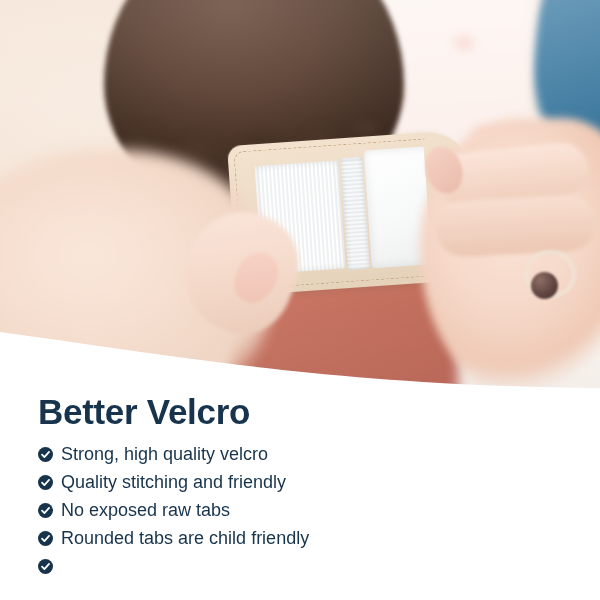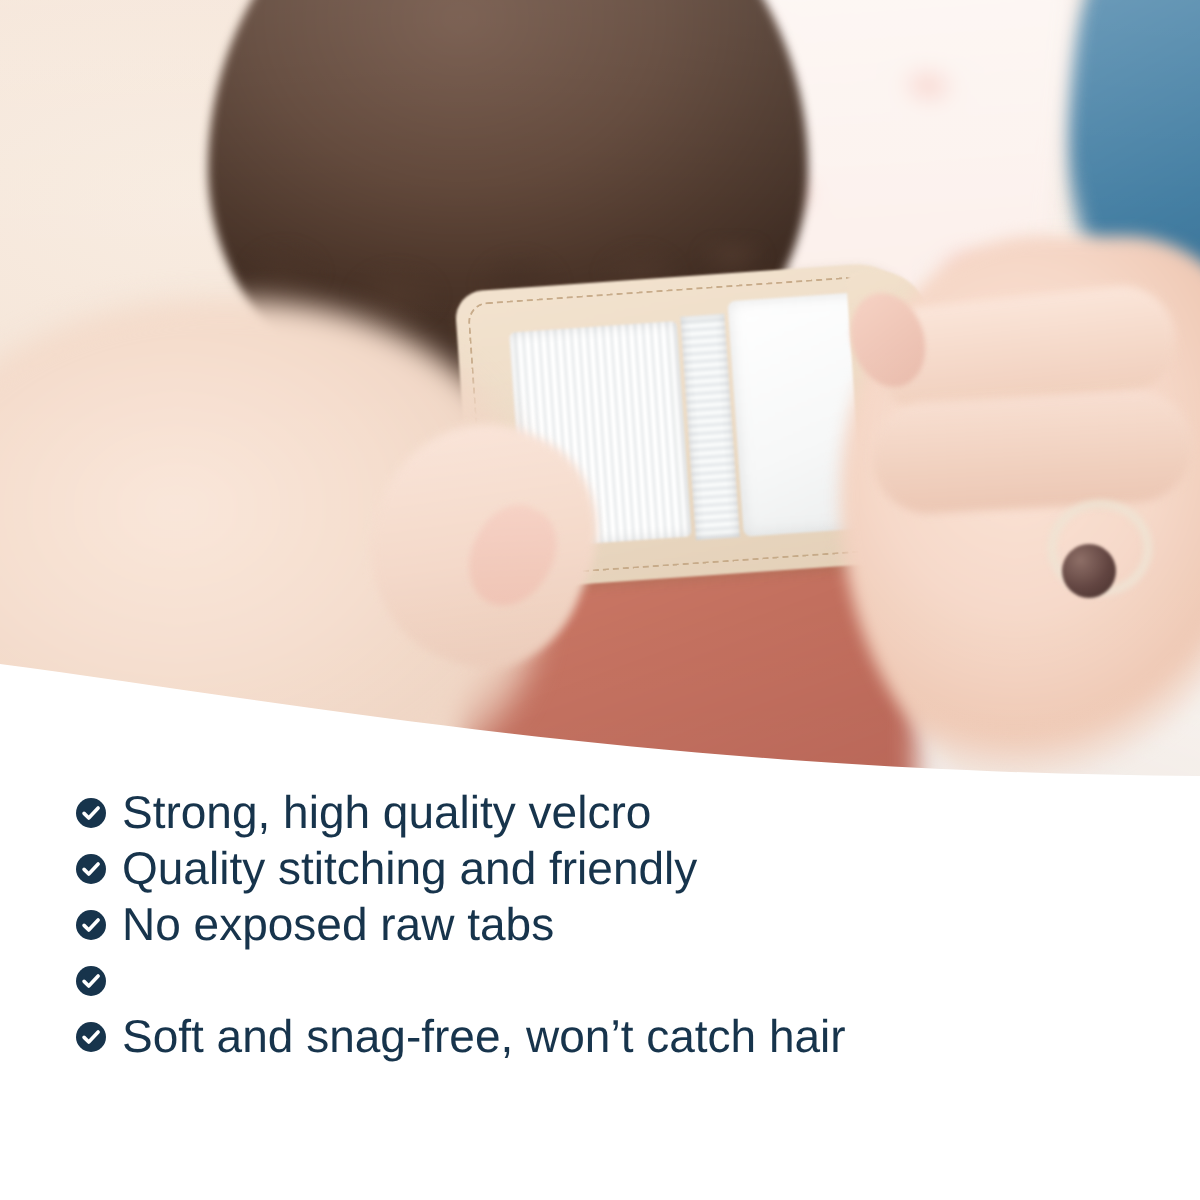--- a/index.html
+++ b/index.html
@@ -334,21 +334,21 @@
     height: 28px;
     margin: 0;
   }
   .check {
     flex: 0 0 auto;
     width: 15px; height: 15px;
     margin-right: 8px;
     display: block;
   }
   .feature-text {
-    font-size: 23px;
+    font-size: 18px;
     color: #17344c;
     line-height: 22px;
     white-space: nowrap;
   }
 </style>
 </head>
 <body>
 
 <div id="page">
 
@@ -398,20 +398,21 @@
   </div>
 
   <div class="panel">
     <svg width="600" height="600" viewBox="0 0 600 600">
       <path d="M0,332 C150,352 330,386 600,388 L600,600 L0,600 Z" fill="#ffffff"></path>
     </svg>
   </div>
 
   <div class="content">
 
+    <h1 class="headline">Better Velcro</h1>
 
     <ul class="features">
 
       <li class="feature">
         <svg class="check" viewBox="0 0 16 16">
           <circle cx="8" cy="8" r="8" fill="#17344c"></circle>
           <path d="M4.3 8.2 L6.8 10.7 L11.8 5.3" fill="none" stroke="#ffffff" stroke-width="1.9" stroke-linecap="round" stroke-linejoin="round"></path>
         </svg>
         <span class="feature-text">Strong, high quality velcro</span>
       </li>
@@ -430,26 +431,26 @@
           <path d="M4.3 8.2 L6.8 10.7 L11.8 5.3" fill="none" stroke="#ffffff" stroke-width="1.9" stroke-linecap="round" stroke-linejoin="round"></path>
         </svg>
         <span class="feature-text">No exposed raw tabs</span>
       </li>
 
       <li class="feature">
         <svg class="check" viewBox="0 0 16 16">
           <circle cx="8" cy="8" r="8" fill="#17344c"></circle>
           <path d="M4.3 8.2 L6.8 10.7 L11.8 5.3" fill="none" stroke="#ffffff" stroke-width="1.9" stroke-linecap="round" stroke-linejoin="round"></path>
         </svg>
+        <span class="feature-text">Rounded tabs are child friendly</span>
       </li>
 
       <li class="feature">
         <svg class="check" viewBox="0 0 16 16">
           <circle cx="8" cy="8" r="8" fill="#17344c"></circle>
           <path d="M4.3 8.2 L6.8 10.7 L11.8 5.3" fill="none" stroke="#ffffff" stroke-width="1.9" stroke-linecap="round" stroke-linejoin="round"></path>
         </svg>
-        <span class="feature-text">Soft and snag-free, won’t catch hair</span>
       </li>
 
     </ul>
   </div>
 
 </div>
 
 </body></html>

